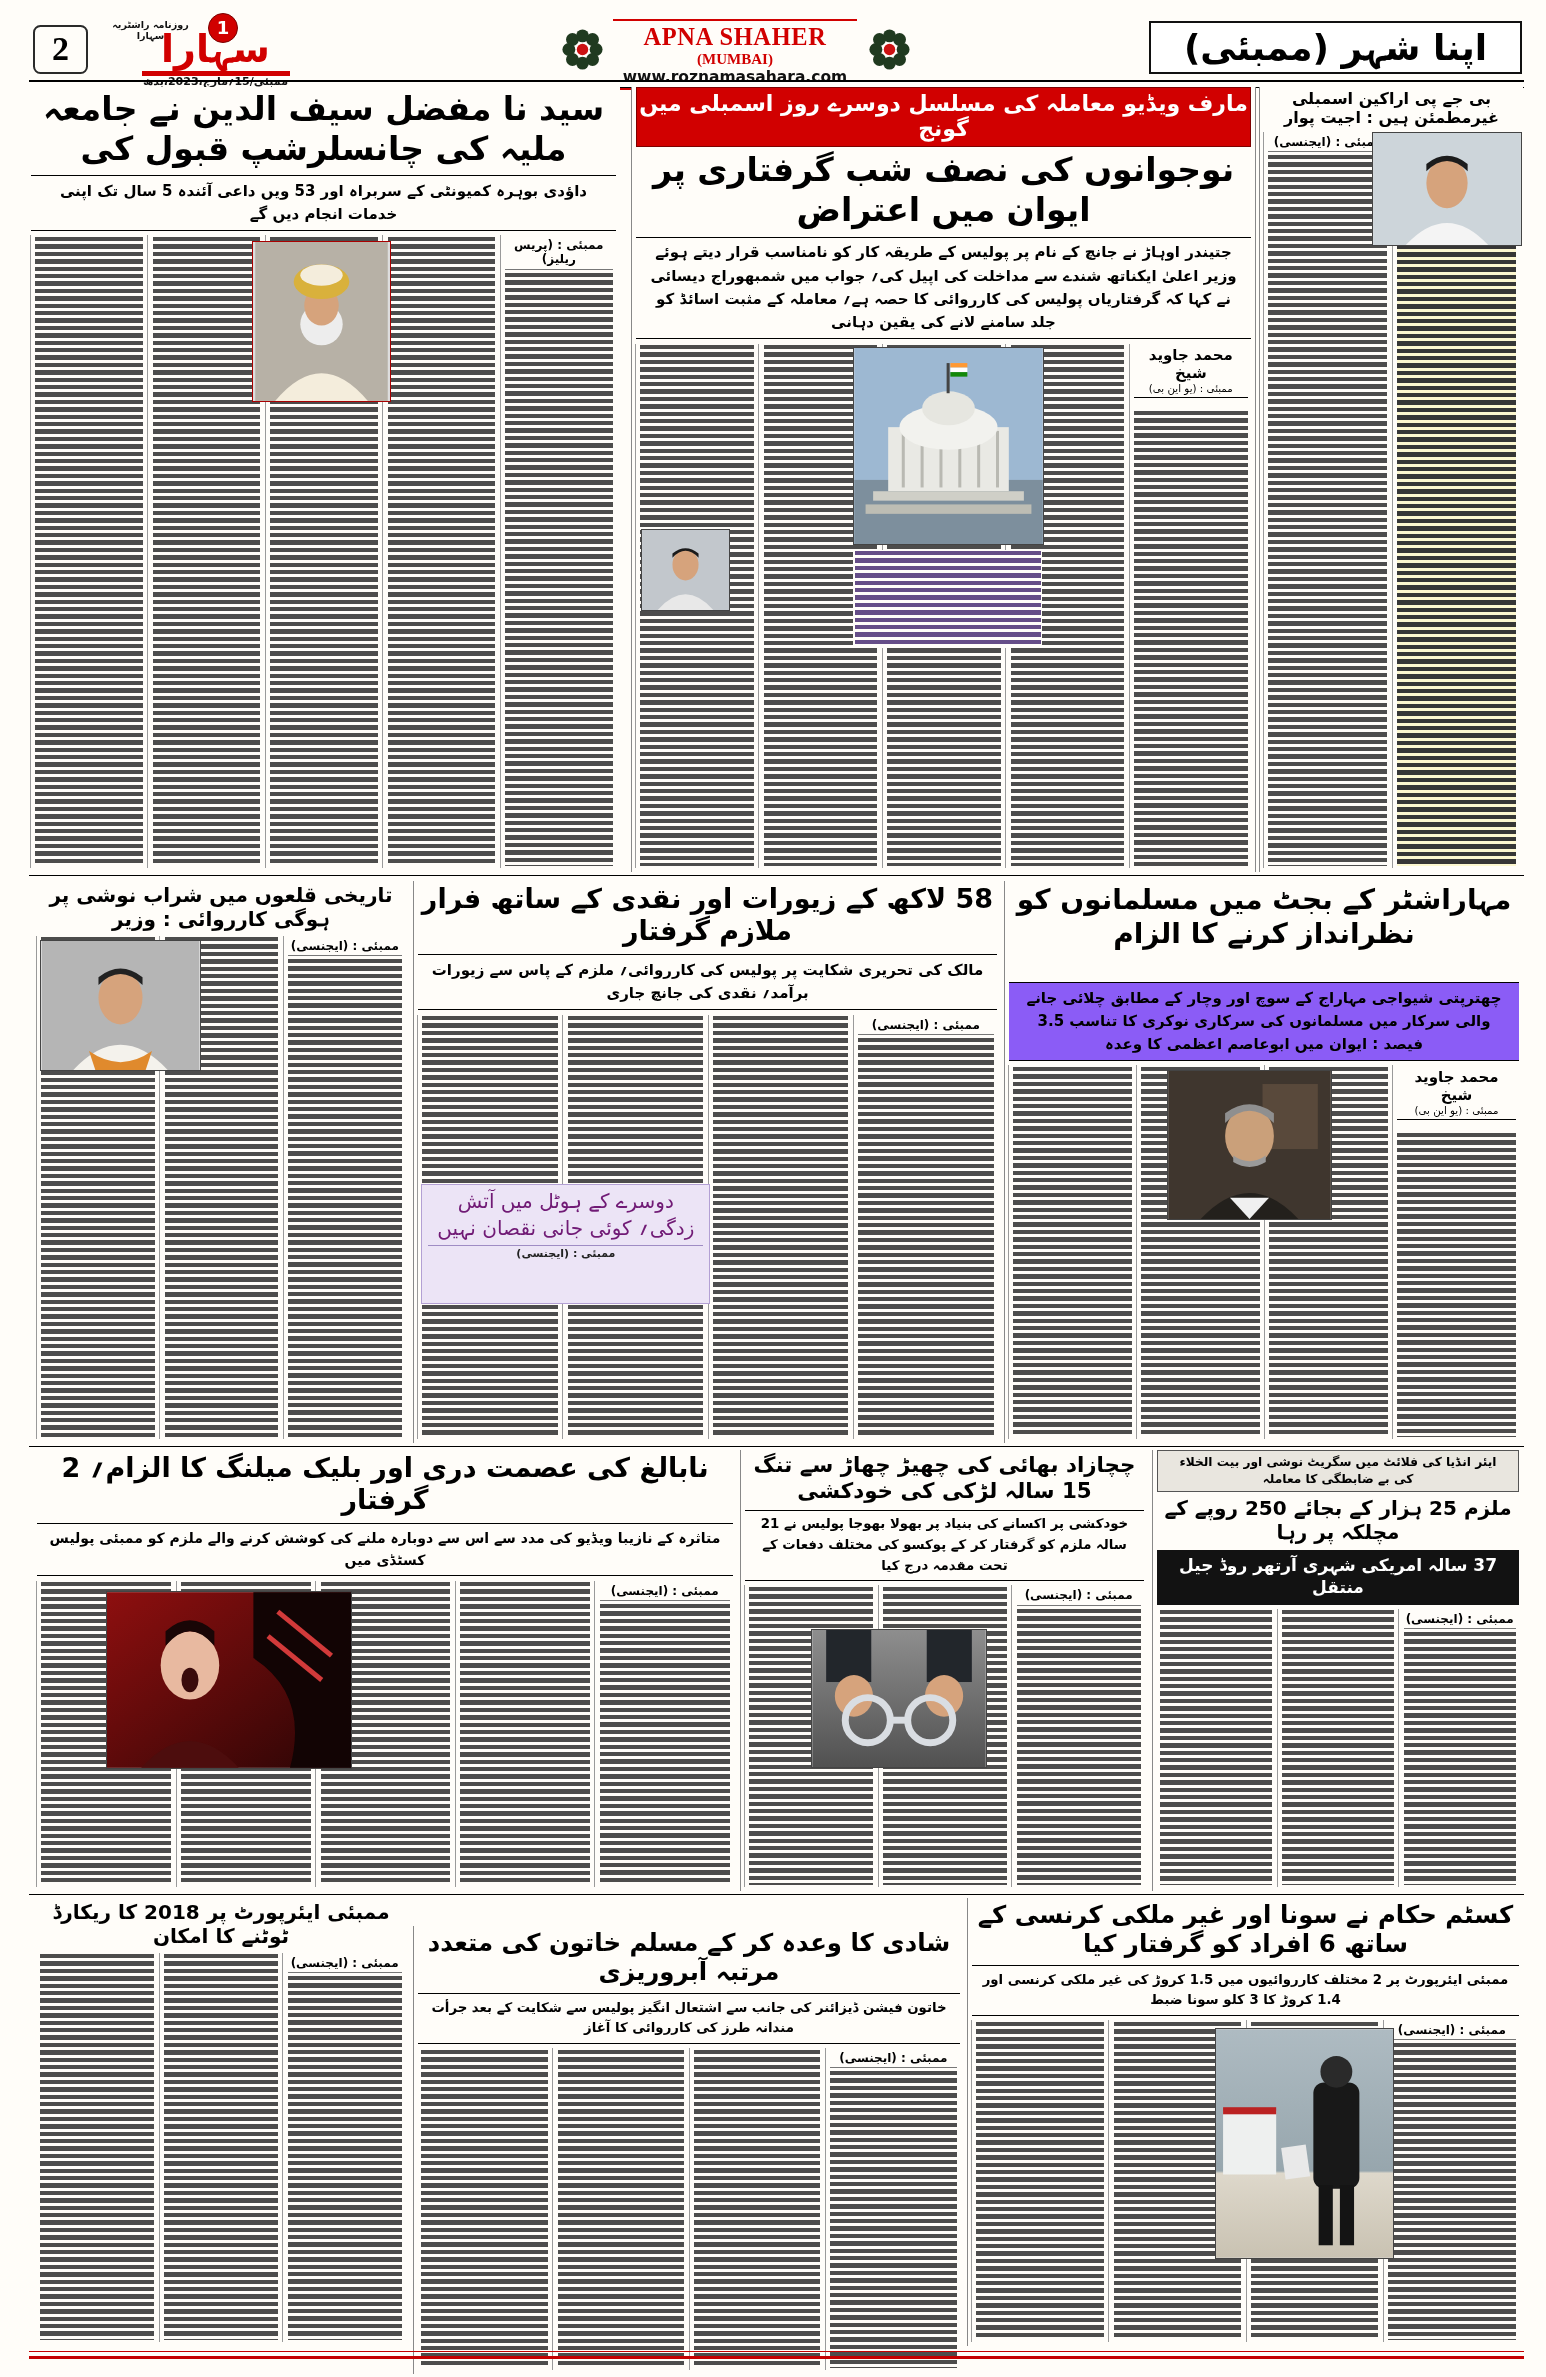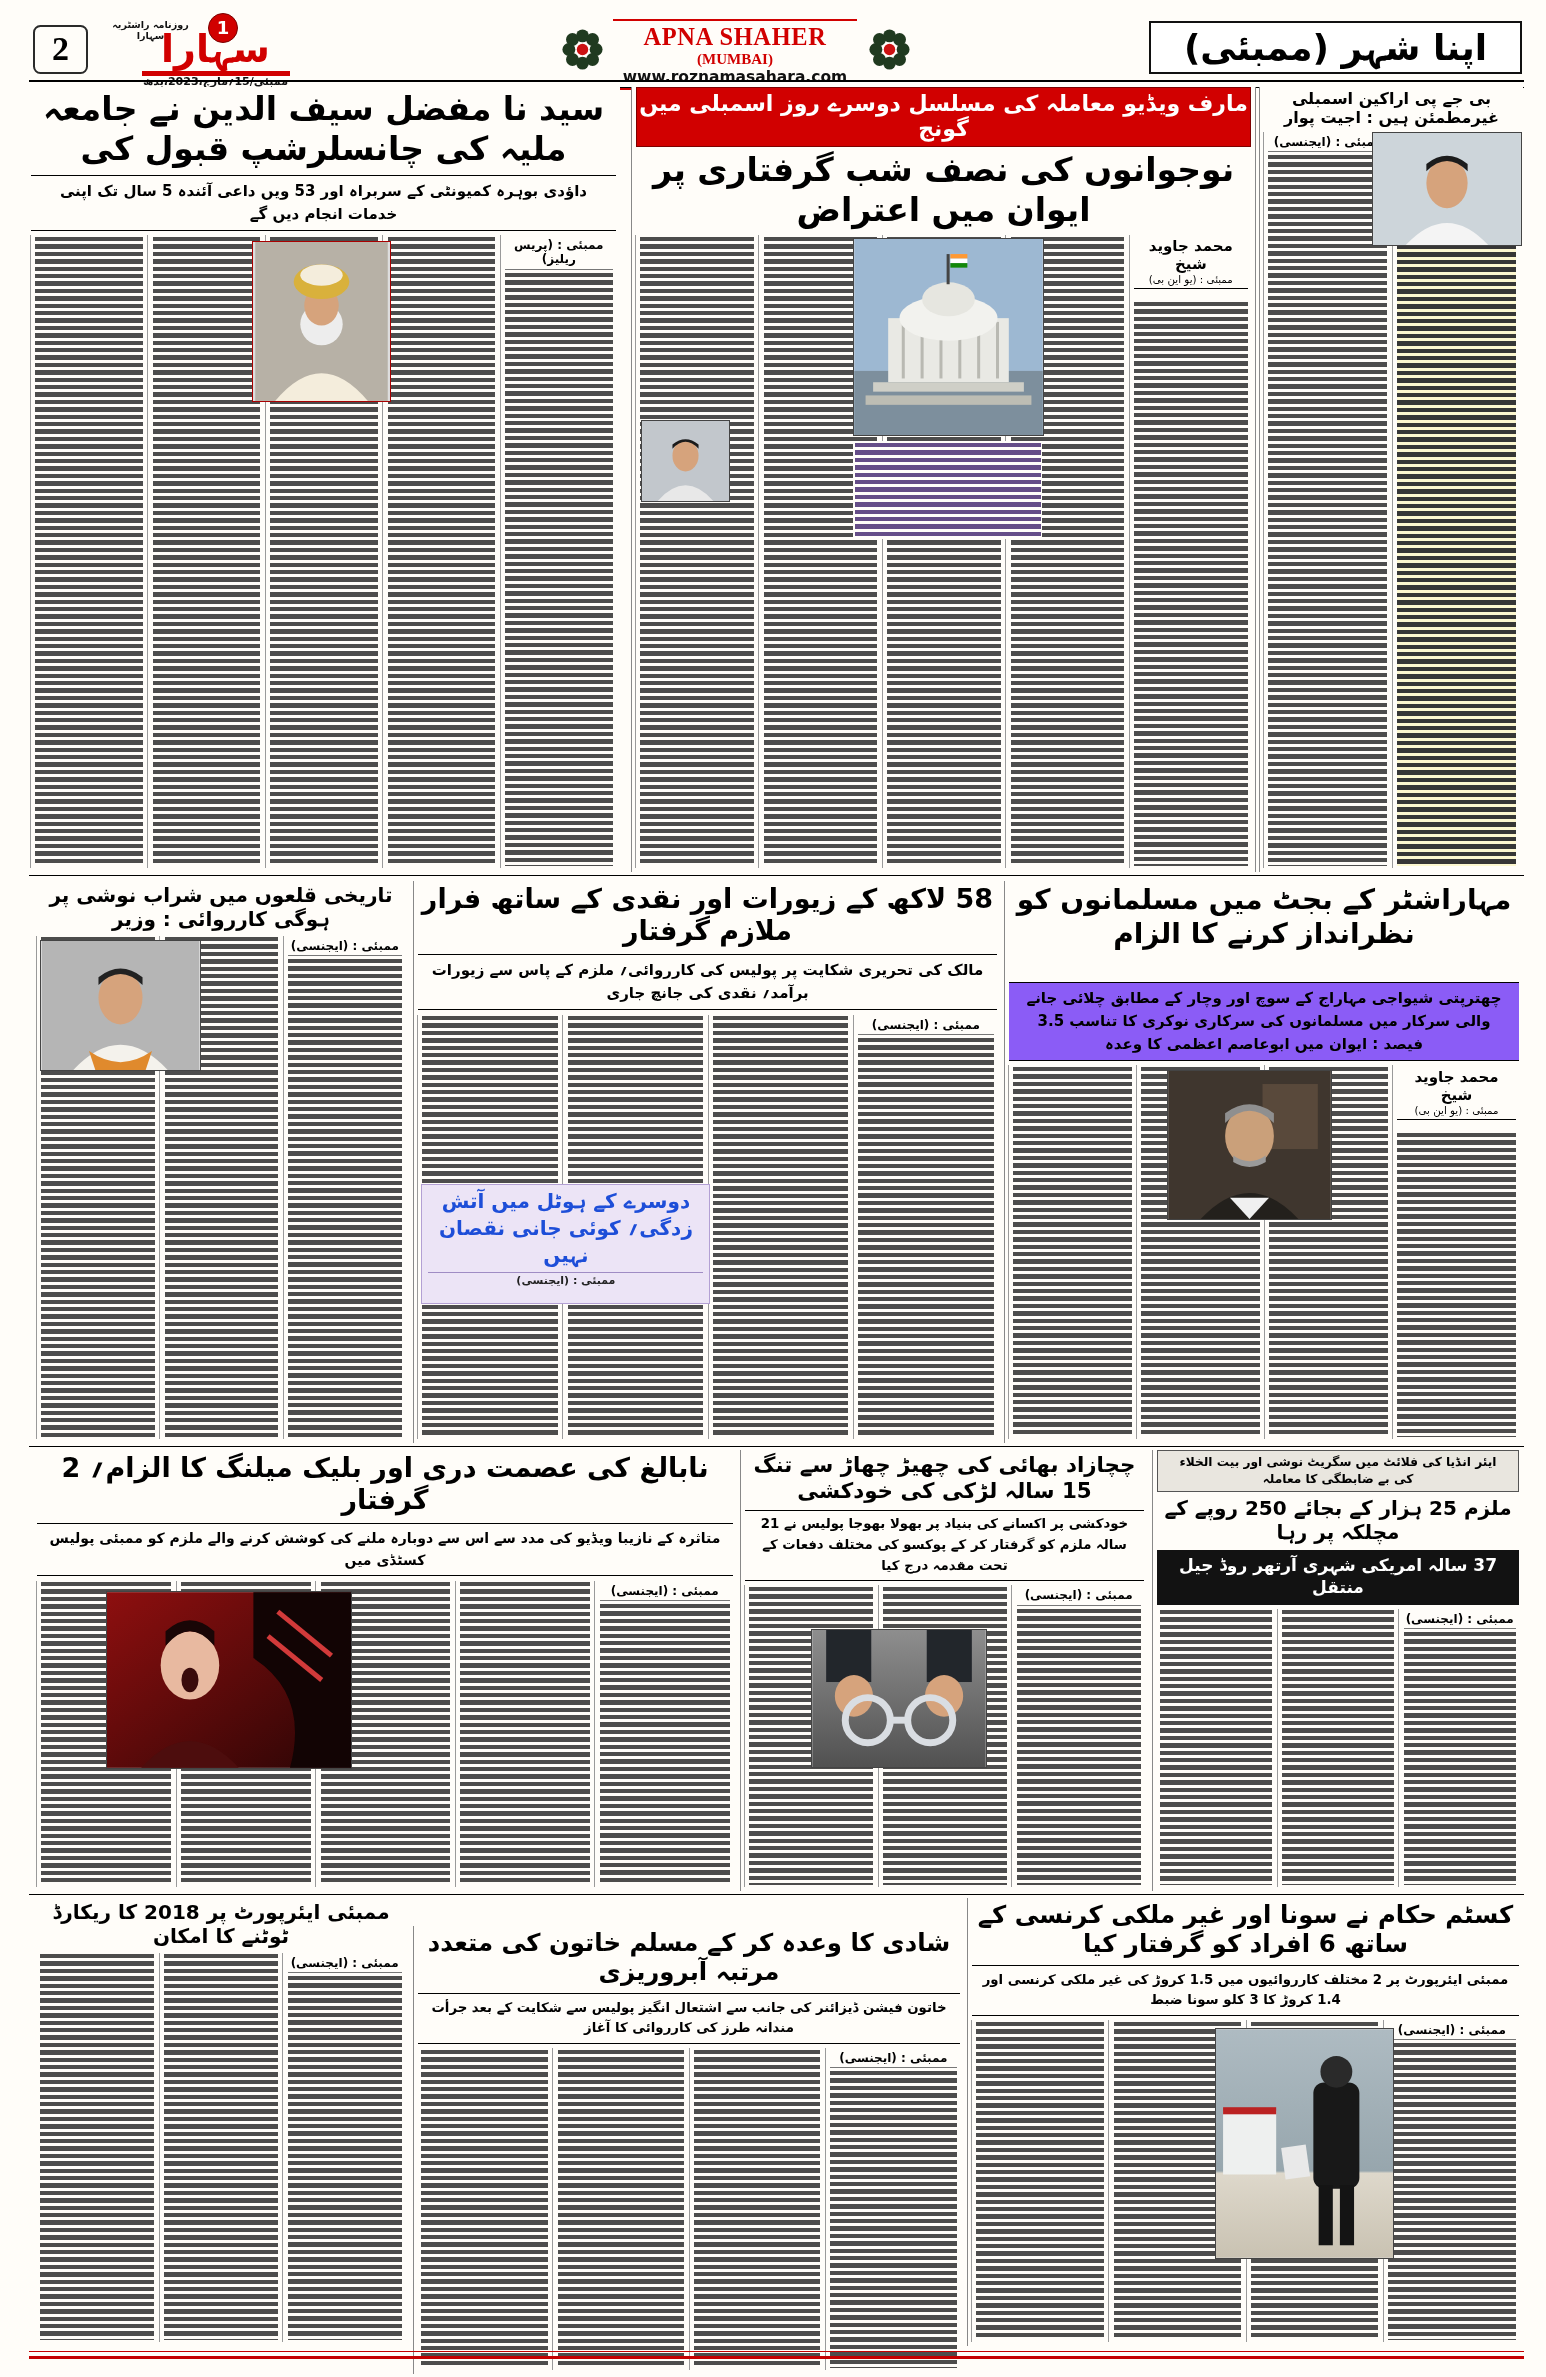--- a/index.html
+++ b/index.html
@@ -22,21 +22,21 @@
   .rep-name{font-weight:bold;font-size:15px;}
   .rep-city{font-weight:normal;font-size:10.3px;}
   .banner{background:#d10000;color:#fff;font-weight:bold;font-size:22px;text-align:center;
           padding:3px 0 5.2px;margin:0 4.4px 1.5px;border:0.7px solid #7d0000;}
   .blackbox{background:#121212;color:#fff;font-weight:bold;text-align:center;padding:4.4px 3px 6.7px;font-size:17px;margin:2.2px 4.4px;line-height:1.3;}
   .kickstrip{background:#e9e6df;border:0.7px solid #555;font-weight:bold;text-align:center;font-size:12.2px;
              padding:3px 19px;margin:0 4.4px 2.2px;line-height:1.4;}
   .ph{position:absolute;z-index:3;background:#ddd;border:0.7px solid #444;overflow:hidden;}
   .ph svg{display:block;width:100%;height:100%;}
   .overlaybox{position:absolute;z-index:3;background:#ece4f6;border:0.7px solid #b3a0d4;padding:3px 6px;text-align:center;}
-  .overlaybox .oh{font-weight:bold;font-size:20px;color:#1d4ed8;line-height:1.35;}
+  .overlaybox .oh{font-weight:normal;font-size:20px;color:#701a75;line-height:1.35;}
   .overlaybox .ob{font-weight:bold;font-size:11px;color:#222;border-top:0.7px solid #9f8cc4;margin-top:3px;padding-top:1.5px;}
   .hr-sec{position:absolute;left:30px;right:22px;border-top:1.5px solid #000;z-index:4;}
   
   .pageno{left:34px;top:25px;width:55px;height:49px;border:2.2px solid #2a2a2a;border-radius:7.4px;
           font-size:34px;font-weight:bold;text-align:center;line-height:44px;font-family:"Liberation Serif",serif;}
   .mast{left:98px;top:13.3px;width:237px;height:68px;text-align:center;}
   .mast-badge{position:absolute;right:96px;top:0;width:28px;height:28px;border-radius:50%;background:#d10000;
               color:#fff;font-weight:bold;font-size:18px;line-height:28px;text-align:center;border:1.5px solid #7a0000;}
   .mast-top{position:absolute;right:130px;top:6px;font-size:9.6px;font-weight:bold;color:#111;}
   .mast-title{position:absolute;right:30px;top:16.3px;width:177px;font-size:38px;font-weight:bold;color:#d10000;line-height:1;}
@@ -135,20 +135,21 @@
             <ellipse cx="50" cy="30" rx="21" ry="13" fill="#d9b13c"></ellipse>
             <ellipse cx="50" cy="25" rx="16" ry="8" fill="#f4eddc"></ellipse>
           </svg>
       </div>
     </div>
   </div>
 
   <div class="art" style="left:632px;top:87px;width:625px;height:785px;border-left:0.7px solid #888;border-right:0.7px solid #888;">
     <div class="banner">مارف ویڈیو معاملہ کی مسلسل دوسرے روز اسمبلی میں گونج</div>
     <div class="hl" style="font-size:33px">نوجوانوں کی نصف شب گرفتاری پر ایوان میں اعتراض</div>
+    <div class="deck">جتیندر اوہاڑ نے جانچ کے نام پر پولیس کے طریقہ کار کو نامناسب قرار دیتے ہوئے وزیر اعلیٰ ایکناتھ شندے سے مداخلت کی اپیل کی؍ جواب میں شمبھوراج دیسائی نے کہا کہ گرفتاریاں پولیس کی کارروائی کا حصہ ہے؍ معاملہ کے مثبت اسائڈ کو جلد سامنے لانے کی یقین دہانی</div>
     <div class="body">
       <div class="col">
         <div class="rep">
           <div class="rep-name">محمد جاوید شیخ</div>
           <div class="rep-city">ممبئی : (یو این بی)</div>
         </div>
         <div class="sim"></div>
       </div>
       <div class="col">
           <div class="sim"></div>

